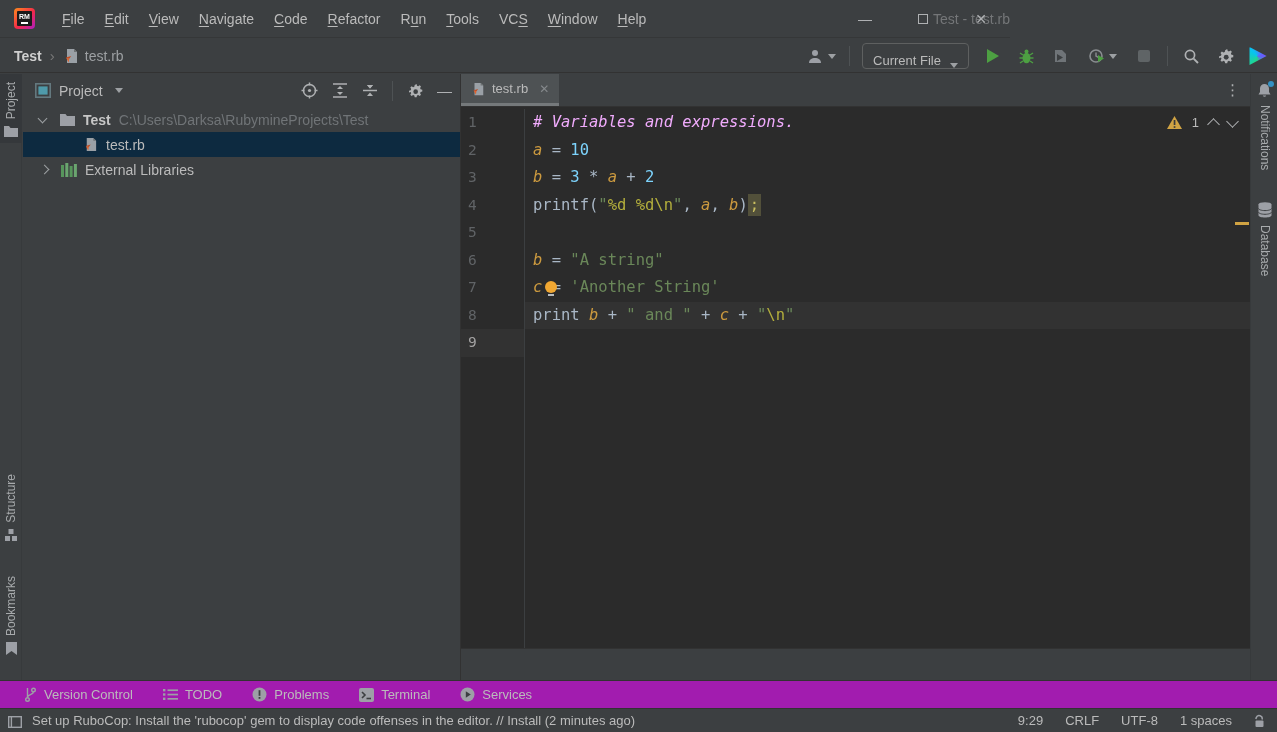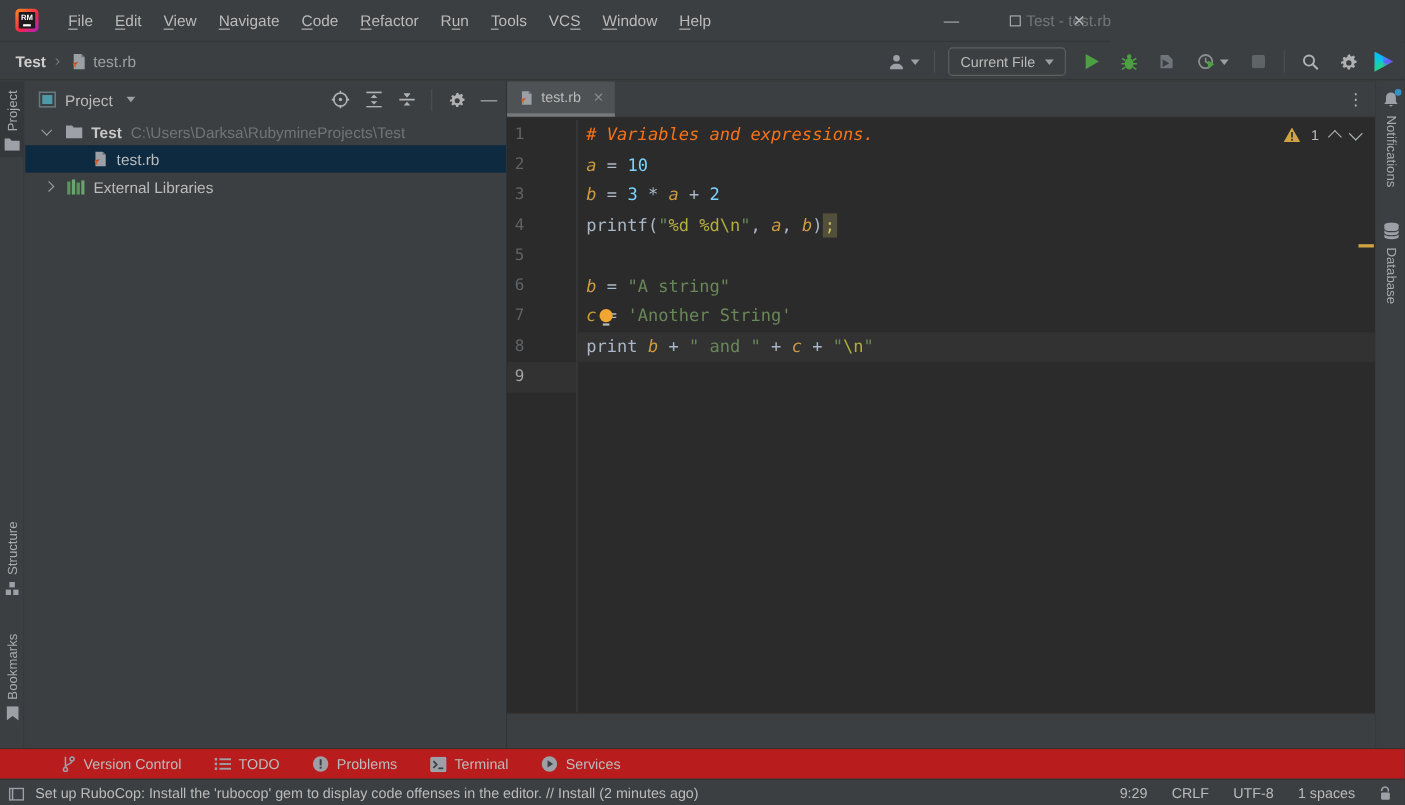--- a/index.html
+++ b/index.html
@@ -26,21 +26,21 @@
 
   
   .toolbar { position:absolute; left:0; top:39px; width:1277px; height:34px; background:#3c3f41;
              border-bottom:1px solid #323232; display:flex; align-items:center; }
   .crumb-root { color:#cfcfcf; font-weight:bold; font-size:14px; margin-left:14px; }
   .crumb-sep { color:#787878; font-size:15px; margin:0 8px; }
   .crumb-file { color:#9da0a3; font-size:14px; margin-left:6px; }
   .tb-right { position:absolute; right:10px; top:0; height:34px; display:flex; align-items:center; gap:12px; }
   .tb-sep { width:1px; height:20px; background:#4e5254; }
   .run-config { border:1px solid #5e6060; border-radius:4px; height:26px; padding:0 10px; display:flex;
-                align-items:center; gap:9px; color:#bbbbbb; font-size:13px; }
+                align-items:flex-end; gap:9px; color:#bbbbbb; font-size:13px; }
   .tri-down { width:0; height:0; border-left:4px solid transparent; border-right:4px solid transparent; border-top:5px solid #9da0a3; }
   .icon-btn { display:flex; align-items:center; justify-content:center; width:22px; height:22px; }
   .gradient-logo { width:19px; height:19px; border-radius:3px;
                    background:conic-gradient(from 200deg,#21d789,#07c3f2,#6b57ff,#21d789);
                    clip-path:polygon(8% 2%, 98% 50%, 8% 98%, 8% 2%); }
 
   
   .stripe-left { position:absolute; left:0; top:74px; width:22px; height:606px; background:#3c3f41; border-right:1px solid #373a3c; }
   .vtext { writing-mode:vertical-rl; transform:rotate(180deg); color:#a8abad; font-size:12px; }
   .vtext-r { writing-mode:vertical-rl; color:#a8abad; font-size:12px; }
@@ -70,21 +70,21 @@
   .tab-more { position:absolute; right:10px; top:7px; color:#afb1b3; font-size:15px; letter-spacing:0; }
   .editor { position:absolute; left:0; top:33px; width:790px; height:541px; background:#2b2b2b; overflow:hidden; }
   .ed-inner { position:absolute; left:0; top:2px; right:0; font-family:"DejaVu Sans Mono", monospace; font-size:15.5px; }
   .gutter { position:absolute; left:0; top:0; width:63px; }
   .gutter-num { height:27.5px; line-height:27.5px; color:#606366; padding-left:7px; font-family:"DejaVu Sans Mono", monospace; font-size:14.5px; }
   .gutter-num.cur { color:#a4a3a3; background:#323232; }
   .gutter-line { position:absolute; left:63px; top:0; bottom:0; width:1px; background:#3c3f41; height:539px; }
   .code { position:absolute; left:64px; top:0; right:0; }
   .code-line { height:27.5px; line-height:27.5px; padding-left:8px; white-space:pre; }
   .code-line.cur { background:#323232; }
-  .tk-cm { color:#f97316; font-style:italic;margin-top:16px; }
+  .tk-cm { color:#f0abfc; font-style:italic;margin-top:16px; }
   .tk-v  { color:#cc9a3f; font-style:italic; }
   .tk-pl { color:#a9b7c6; }
   .tk-num{ color:#7dd3fc; }
   .tk-str{ color:#6a8759; }
   .tk-fmt{ color:#b3ae3c; }
   .tk-wa { color:#cabf60; background:#52503a; padding:2px 2px; }
   .bulb { display:inline-block; width:12px; height:12px; background:#f0a732; border-radius:50%;
           position:relative; z-index:2; margin-left:-16px; margin-right:4px; vertical-align:-1px; }
   .bulb::after { content:''; position:absolute; left:3px; bottom:-3px; width:6px; height:2.5px; background:#b8bbbd; }
   .inspect-widget { position:absolute; right:14px; top:8px; display:flex; align-items:center; gap:10px; z-index:3; }
@@ -93,22 +93,22 @@
   .chev-up { transform:rotate(-135deg); margin-top:4px; }
   .chev-dn { transform:rotate(45deg); margin-top:-2px; }
   .scroll-mark { position:absolute; right:2px; top:115px; width:14px; height:3px; background:#d0a343; z-index:3; }
   .editor-band { position:absolute; left:0; top:574px; width:790px; height:32px; background:#3c3f41; border-top:1px solid #323232; }
 
   
   .stripe-right { position:absolute; left:1250px; top:74px; width:27px; height:606px; background:#3c3f41; border-left:1px solid #373a3c; }
   .sr-item { position:absolute; left:0; width:27px; display:flex; flex-direction:column; align-items:center; gap:7px; }
 
   
-  .bottom-stripe { position:absolute; left:0; top:680px; width:1277px; height:28px; background:#b91c1c;
-                   border-top:1px solid #323232; display:flex; align-items:center; gap:30px; padding-left:56px; }
+  .bottom-stripe { position:absolute; left:0; top:680px; width:1277px; height:28px; background:#a21caf;
+                   border-top:1px solid #323232; display:flex; align-items:center; gap:30px; padding-left:24px; }
   .bs-item { display:flex; align-items:center; gap:7px; color:#bbbbbb; font-size:13px; }
 
   
   .statusbar { position:absolute; left:0; top:708px; width:1277px; height:24px; background:#3c3f41;
                border-top:1px solid #323232; display:flex; align-items:center; color:#bbbbbb; font-size:13px; }
   .sb-msg { margin-left:8px; display:flex; align-items:flex-end; gap:10px; }
   .sb-right { position:absolute; right:12px; display:flex; align-items:center; gap:22px; }
   svg { display:block; }
 </style>
 </head>

